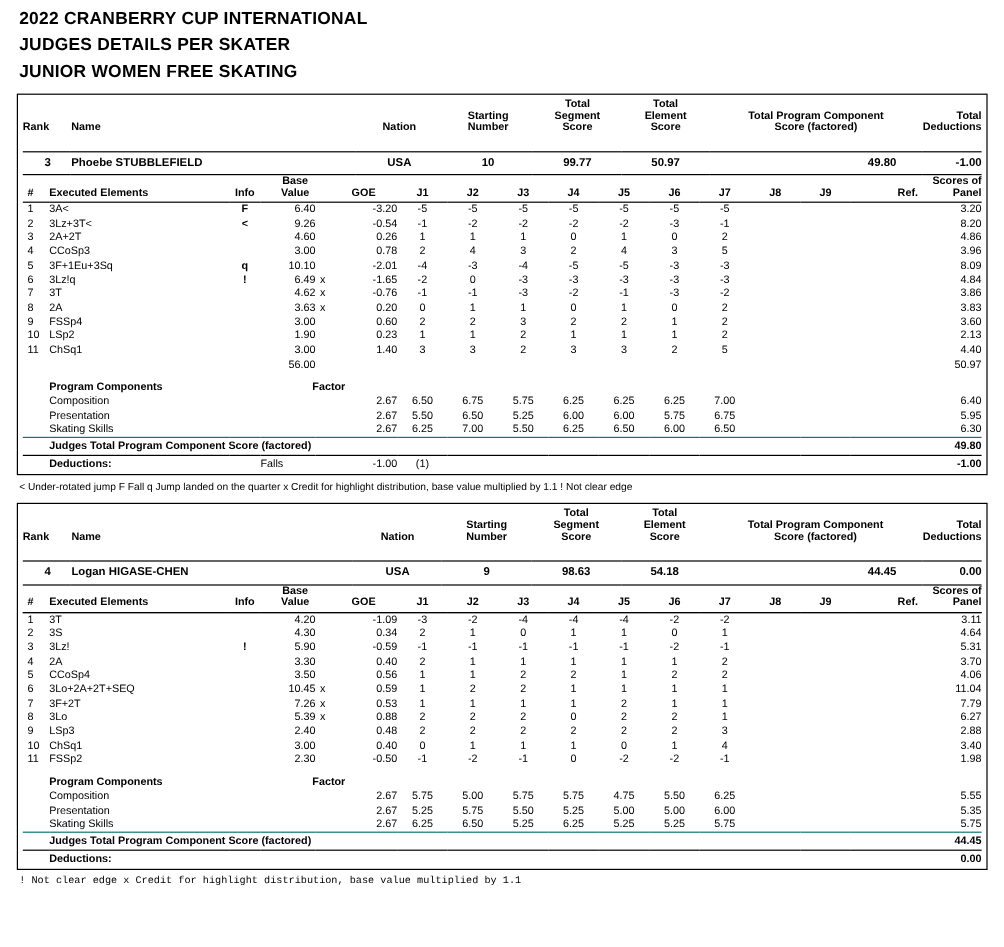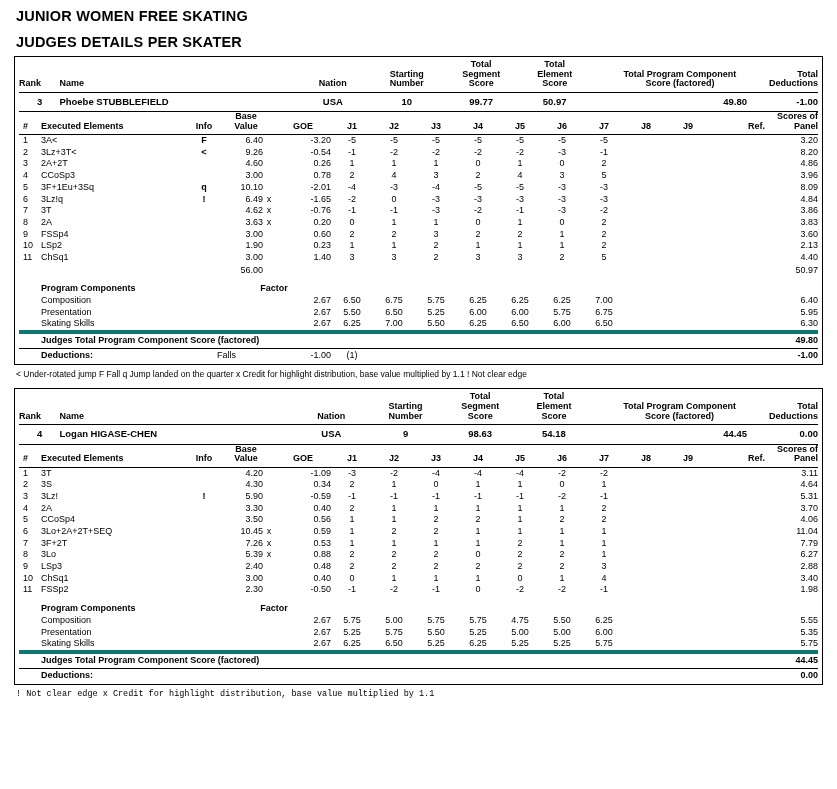--- a/index.html
+++ b/index.html
@@ -34,21 +34,21 @@
 
   table { border-collapse: collapse; width: 100%; }
   td, th { padding: 0; font-weight: normal; vertical-align: bottom; }
 
   
   .hdr td {
     font-size: 9px;
     font-weight: bold;
     text-align: center;
     vertical-align: bottom;
-    padding-bottom: 2px;
+    padding-bottom: 14px;
     line-height: 1.08;
   }
   .hdr td.l { text-align: left; }
   .hdr td.r { text-align: right; }
 
   .skater-row td {
     font-size: 9.5px;
     font-weight: bold;
     padding: 3px 0 4px 0;
     text-align: center;
@@ -74,43 +74,44 @@
   .elem td.num { text-align: left; padding-left: 4px; }
   .elem td.nm  { text-align: left; }
   .sub { font-size: 8px; }
 
   .totals-row td { font-weight: normal; padding-top: 1px; }
 
   .pc-title { font-weight: bold; font-size: 9px; padding-top: 7px; }
   .pc-label { text-align: left; font-size: 9px; }
   .pc-total td {
     font-weight: bold;
-    border-top: 4px solid #0f766e;
+    border-top: 1px solid #0f766e;
     border-bottom: 1px solid #000;
     padding: 1px 0;
   }
   .ded-row td {
     font-weight: bold;
     padding: 1px 0 1px 0;
   }
   .ded-row td.normal { font-weight: normal; }
 
   .legend {
     font-size: 8.5px;
     margin: 1px 0 9px 2px;
   }
   .legend.bottom { margin-bottom: 0; font-family: Liberation Mono, monospace; }
 </style>
 </head>
 <body>
 
 <div class="page">
 
+  <div class="doc-title">2022 CRANBERRY CUP INTERNATIONAL</div>
+  <div class="doc-title second">JUDGES DETAILS PER SKATER</div>
   <div class="doc-title third">JUNIOR WOMEN FREE SKATING</div>
-  <div class="doc-title second">JUDGES DETAILS PER SKATER</div>
 
   <div class="panel">
     <div class="panel-inner">
 
       <table>
         <colgroup>
           <col style="width:42px">
             <col style="width:252px">
             <col style="width:78px">
           <col style="width:78px">

